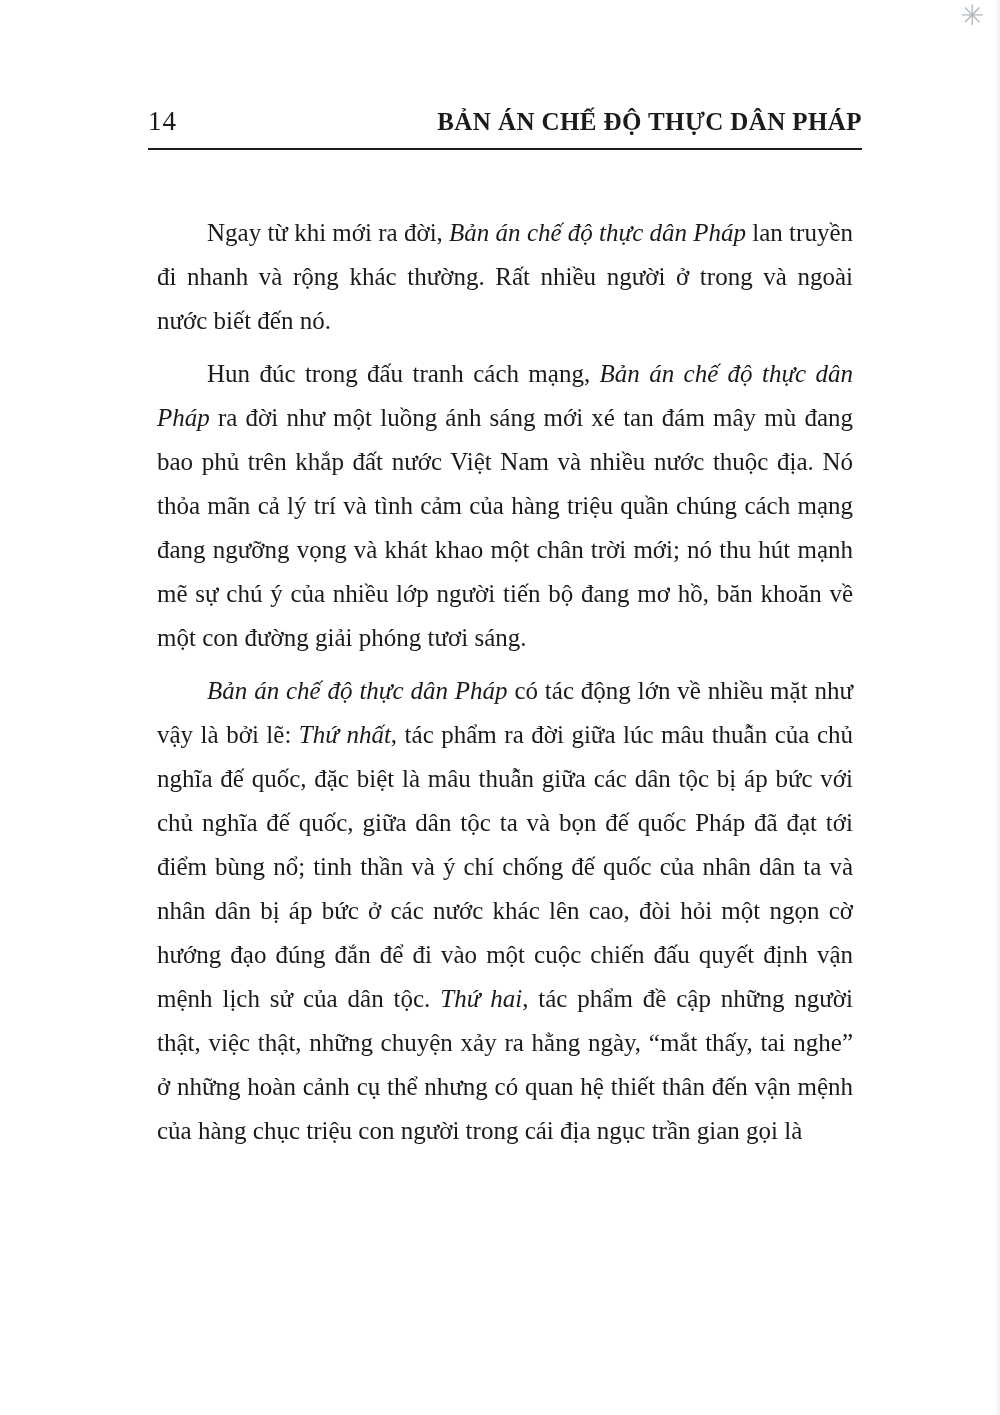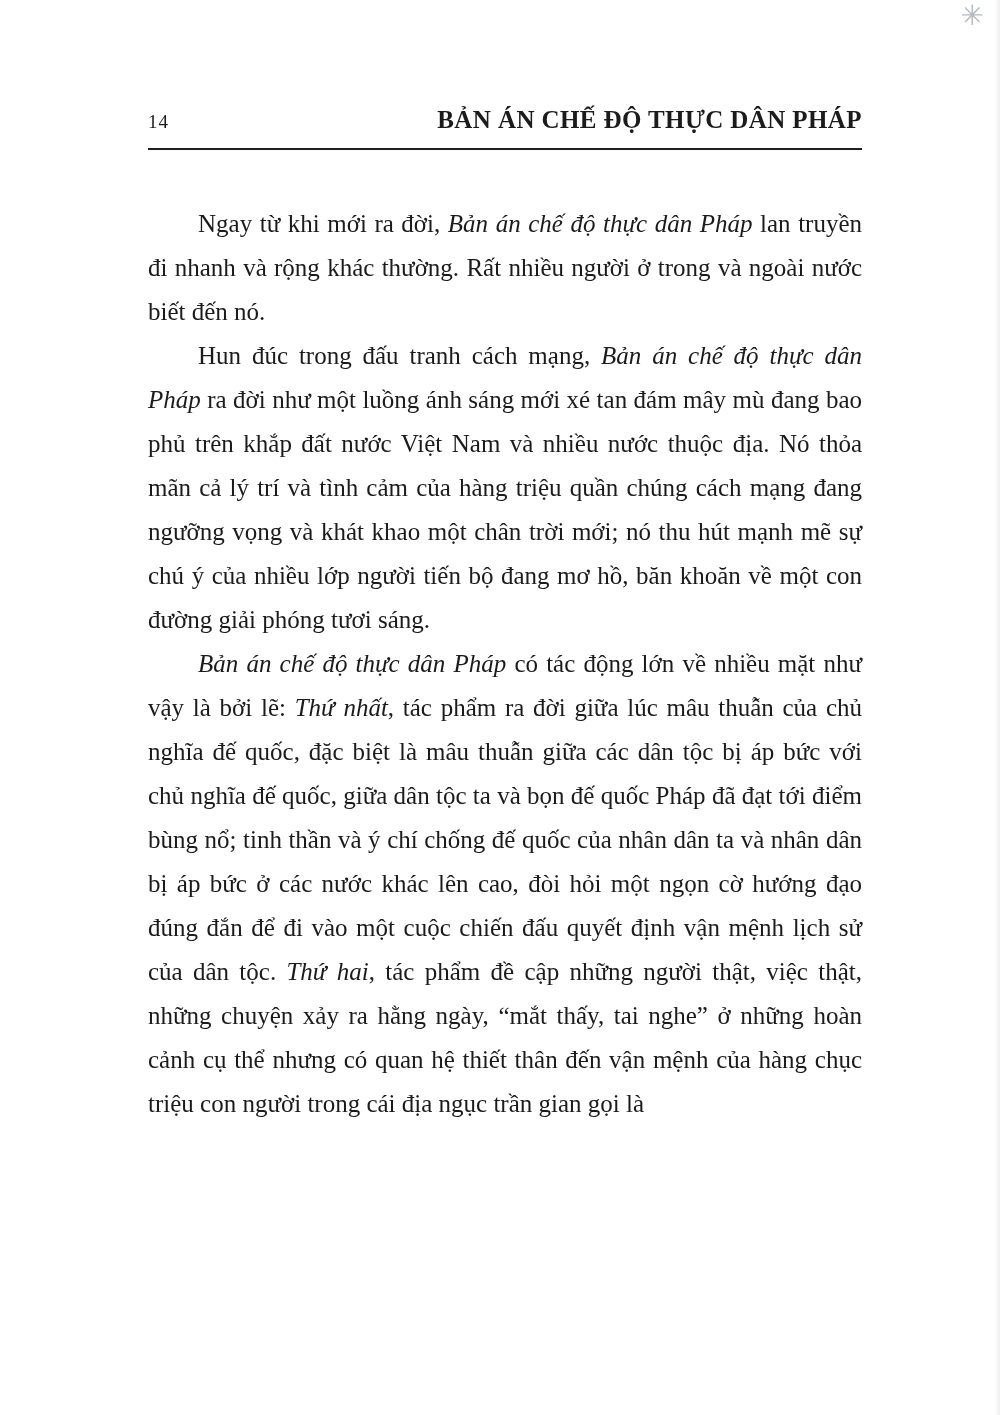--- a/index.html
+++ b/index.html
@@ -37,21 +37,21 @@
   .page-header {
     position: absolute;
     top: 106px;
     left: 148px;
     width: 714px;
     display: flex;
     justify-content: space-between;
     align-items: baseline;
   }
   .page-number {
-    font-size: 19px;
+    font-size: 27px;
     letter-spacing: 1px;
   }
   .running-title {
     font-weight: bold;
     font-size: 25px;
     letter-spacing: 0.4px;
     white-space: nowrap;
   }
   .header-rule {
     position: absolute;
@@ -67,21 +67,21 @@
     position: absolute;
     top: 202px;
     left: 148px;
     width: 714px;
     font-size: 25px;
     line-height: 44px;
     text-align: justify;
     color: #1b1b1b;
   }
   .body-text p {
-    margin: 0;
+    margin: 9px;
     padding: 0;
     text-indent: 50px;
   }
   .italic {
     font-style: italic;
   }
 </style>
 </head>
 <body>
 

